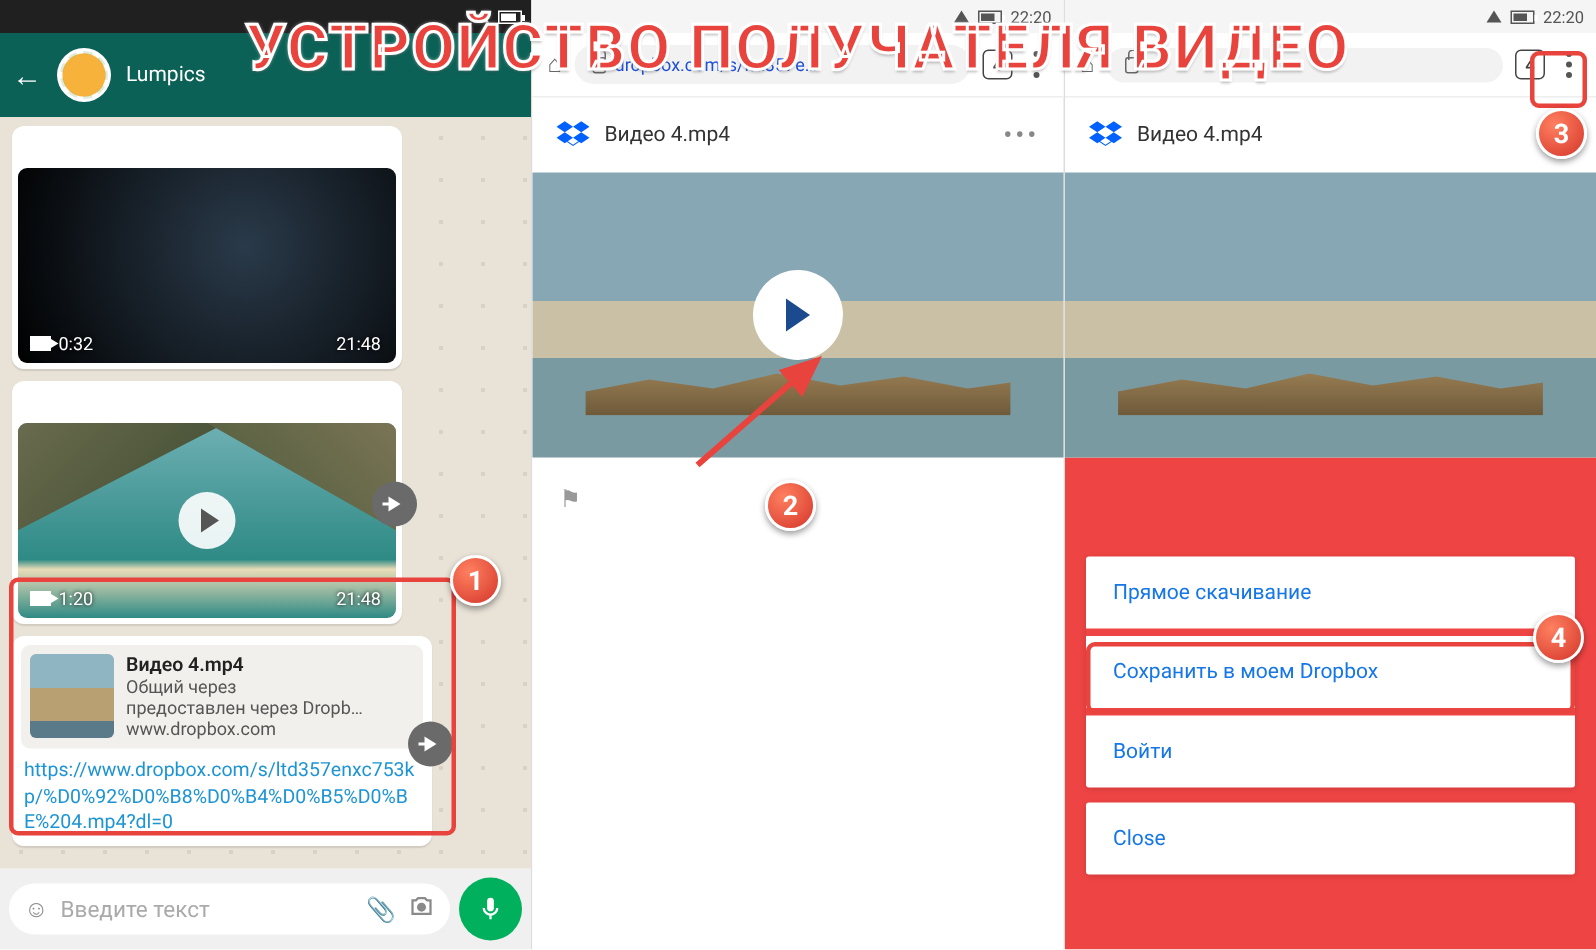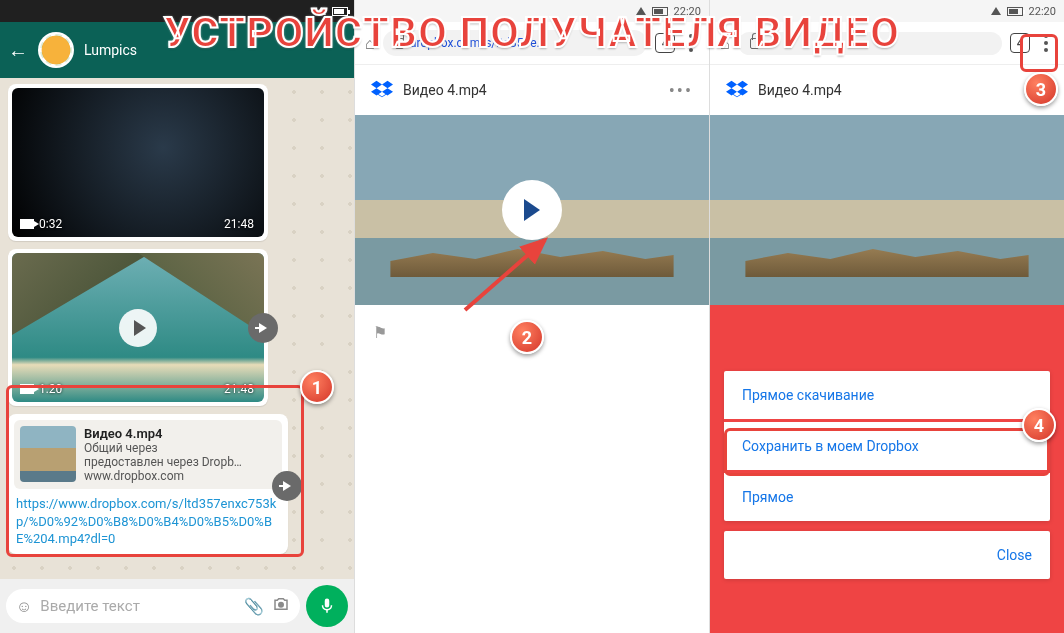--- a/index.html
+++ b/index.html
@@ -61,21 +61,21 @@
   .wa-avatar::after{content:'';position:absolute;inset:2px;border-radius:50%;border:2px dashed #5ea04e33;}
   .wa-name { font-size:14px; font-weight:400; }
 
   .wa-body { flex:1; background:#e8e2d7; background-image: radial-gradient(#d9d2c4 8%, transparent 8%); background-size:28px 28px; padding:6px 8px 0; overflow:hidden; position:relative; }
 
   .msg-vid {
     background:#fff; border-radius:8px; padding:4px; margin-bottom:8px; width:260px;
     position:relative;
     box-shadow:0 1px 1px rgba(0,0,0,.1);
   }
-  .msg-vid .thumb { height:149px; border-radius:6px; position:relative; display:flex; align-items:center; justify-content:center; overflow:hidden;}
+  .msg-vid .thumb { height:130px; border-radius:6px; position:relative; display:flex; align-items:center; justify-content:center; overflow:hidden;margin-top:24px;}
   .thumb.dark { background: radial-gradient(circle at 60% 40%, #2a3a4a, #000); }
   .thumb.beach { background: linear-gradient(#6fb0b5 0%, #2e8a84 70%, #e8dcb8 75%, #2e8a84 100%); }
   .grad-rock-l { position:absolute; left:0; top:0; width:55%; height:55%; background:linear-gradient(135deg,#6a6b4e,#3c4a2f); clip-path: polygon(0 0, 100% 0, 0 100%); }
   .grad-rock-r { position:absolute; right:0; top:0; width:50%; height:55%; background:linear-gradient(225deg,#7a7455,#4a5a3a); clip-path: polygon(100% 0, 100% 100%, 0 0); }
   .play-circle { width:38px;height:38px;border-radius:50%;background:rgba(255,255,255,.9);display:flex;align-items:center;justify-content:center; z-index:2;}
   .play-tri { width:0;height:0;border-top:8px solid transparent;border-bottom:8px solid transparent;border-left:12px solid #555;margin-left:3px;}
   .vid-meta-row{position:absolute;left:8px;bottom:6px;display:flex;gap:5px;align-items:center;color:#fff;font-size:12px;z-index:2;text-shadow:0 0 3px #000;}
   .vid-cam{width:14px;height:10px;background:#fff;position:relative;}
   .vid-cam::after{content:'';position:absolute;right:-5px;top:2px;width:0;height:0;border-top:3px solid transparent;border-bottom:3px solid transparent;border-left:5px solid #fff;}
   .vid-time{position:absolute;right:10px;bottom:6px;color:#fff;font-size:12px;z-index:2;text-shadow:0 0 3px #000;}
@@ -120,23 +120,23 @@
   .db-hero{height:190px;background:linear-gradient(#87a7b5 0 45%, #c9c0a5 45% 65%, #7a9aa2 65%);position:relative;display:flex;align-items:center;justify-content:center;}
   .db-hero .beach-fg{position:absolute;bottom:28px;left:10%;right:10%;height:40px;background:linear-gradient(#a78a5c,#6e5a3a);clip-path:polygon(0 60%, 15% 40%, 30% 55%, 45% 30%, 60% 50%, 75% 35%, 90% 55%, 100% 45%, 100% 100%, 0 100%);}
   .db-hero .play{width:60px;height:60px;border-radius:50%;background:#fff;display:flex;align-items:center;justify-content:center;position:relative;z-index:3;}
   .db-hero .play .tri{border-left:16px solid #1b4a8e;border-top:11px solid transparent;border-bottom:11px solid transparent;width:0;height:0;margin-left:5px;}
 
   .db-body-white{flex:1;background:#fff;}
   .db-body-gray{flex:1;background:#ef4444;padding:16px 14px 14px;}
   .db-flag{padding:18px;color:#999;}
 
   .menu-card{background:#fff;border-radius:2px;box-shadow:0 1px 4px rgba(0,0,0,.15);margin-bottom:10px;}
-  .menu-item{padding:16px 18px;color:#1576e8;font-size:14px;border-top:3px solid #ef4444;}
+  .menu-item{padding:16px 18px;color:#1576e8;font-size:14px;border-top:5px solid #ef4444;}
   .menu-item:first-child{border-top:none;}
-  .menu-close{text-align:right;}
+  .menu-close{text-align:left;}
 
   
   .callout{position:absolute;width:34px;height:34px;border-radius:50%;background:radial-gradient(circle at 35% 30%, #ff8060, #d4362a);border:2px solid #fff;color:#fff;font-weight:700;font-size:18px;display:flex;align-items:center;justify-content:center;box-shadow:0 2px 4px rgba(0,0,0,.4);z-index:30;}
   .red-box{position:absolute;border:3px solid #e8433c;border-radius:6px;z-index:25;pointer-events:none;}
   .red-arrow{position:absolute;z-index:28;pointer-events:none;}
   
 </style>
 </head>
 <body>
 
@@ -315,21 +315,21 @@
 
     <div class="db-hero" style="height:190px;">
       <div class="beach-fg"></div>
     </div>
 
     <div class="db-body-gray">
       <div style="height:50px;"></div>
       <div class="menu-card">
         <div class="menu-item">Прямое скачивание</div>
         <div class="menu-item">Сохранить в моем Dropbox</div>
-        <div class="menu-item">Прямое</div>
+        <div class="menu-item">Войти</div>
       </div>
       <div class="menu-card">
         <div class="menu-item menu-close">Close</div>
       </div>
     </div>
 
     <div class="red-box" style="right:6px;top:34px;width:38px;height:38px;border-radius:6px;"></div>
     <div class="callout" style="right:6px;top:72px;">3</div>
 
     <div class="red-box" style="left:14px;right:14px;top:428px;height:48px;"></div>

